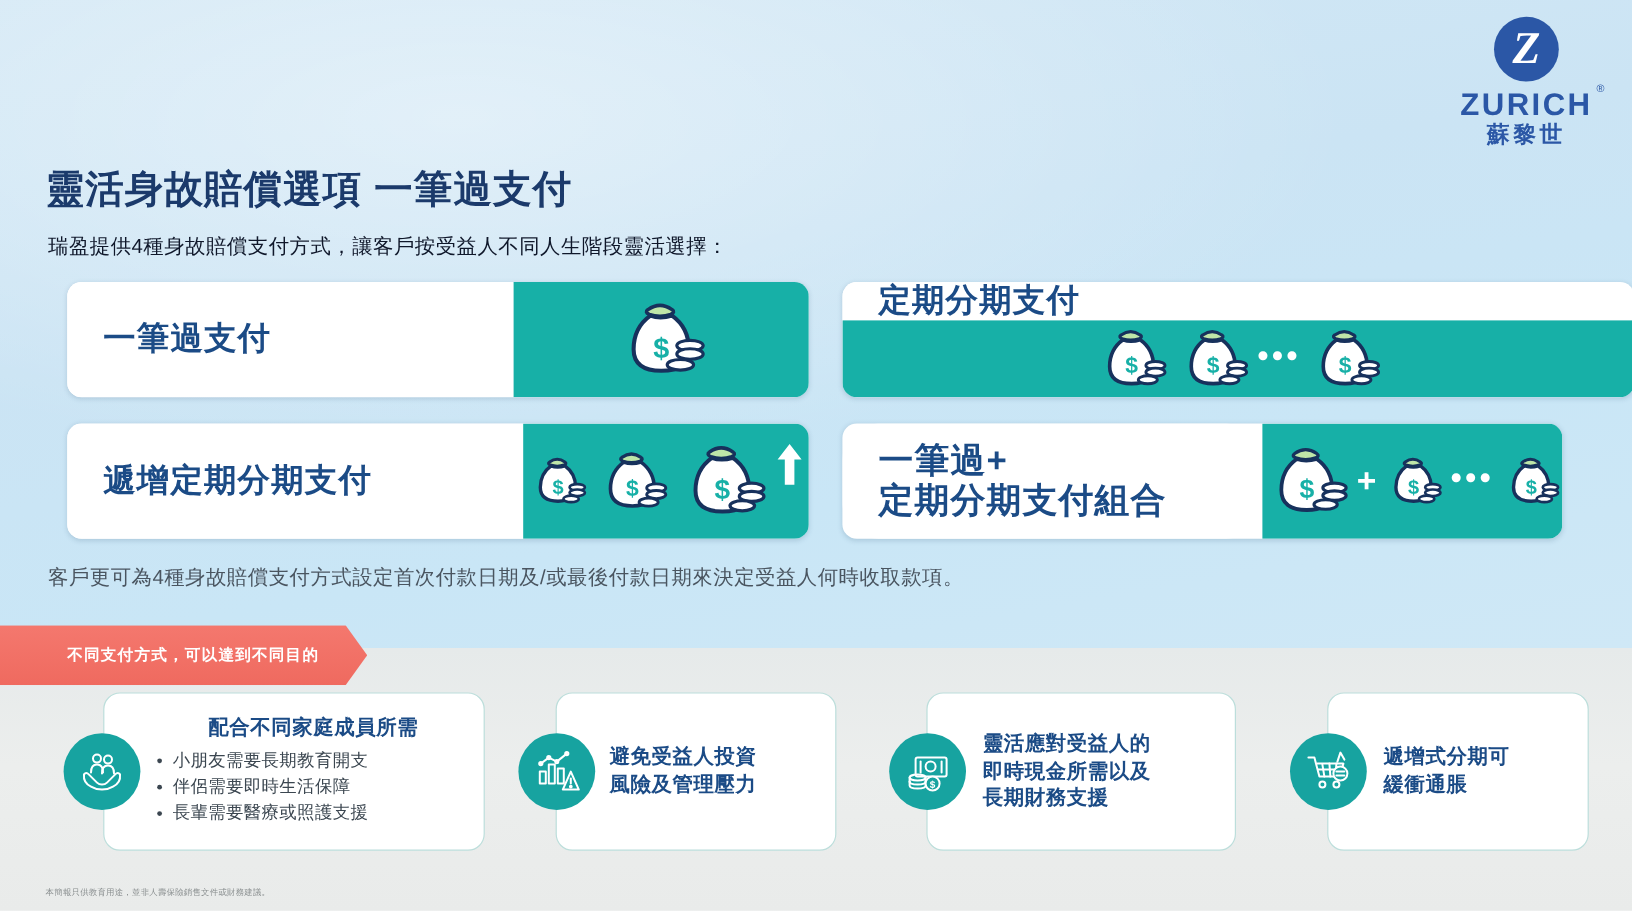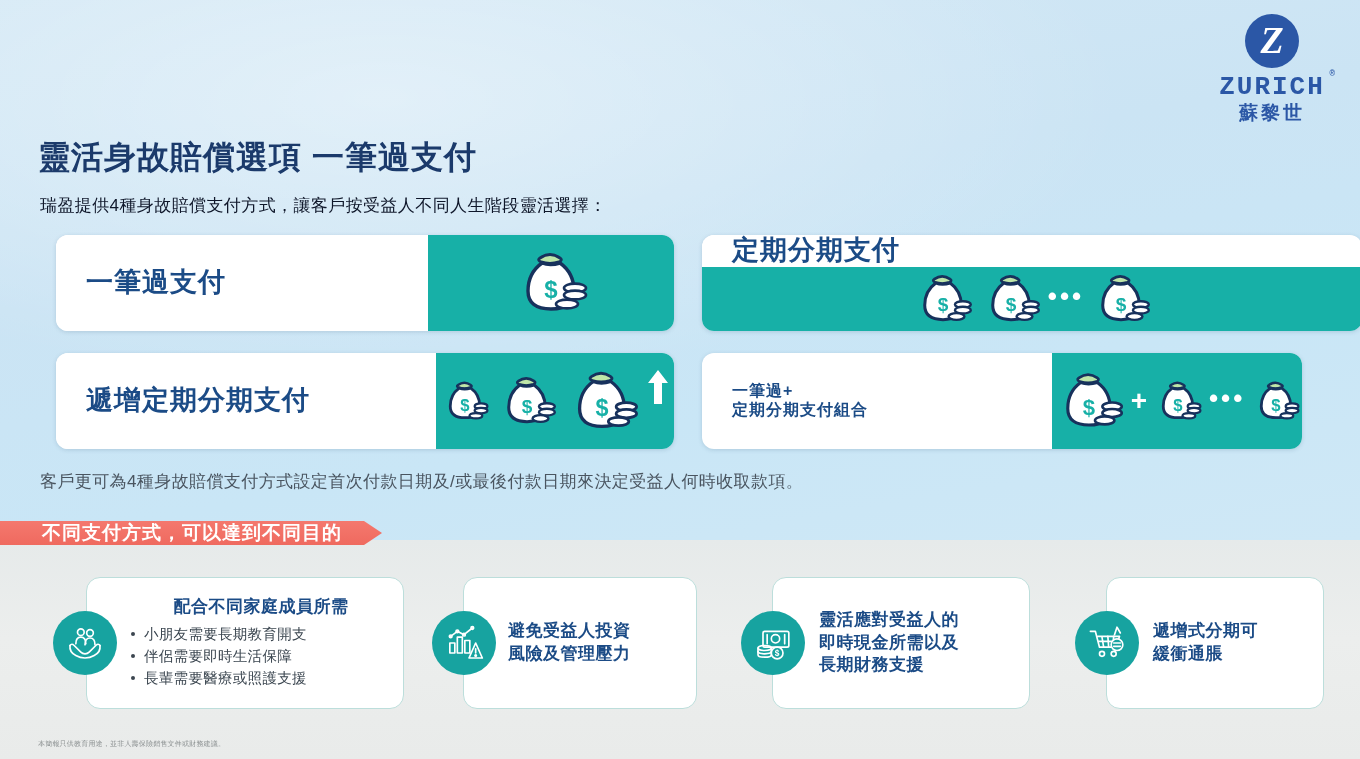--- a/index.html
+++ b/index.html
@@ -70,21 +70,21 @@
     font-weight: bold;
     font-style: italic;
     font-family: "Liberation Serif", "DejaVu Serif", serif;
     letter-spacing: 0;
   }
   .logo-word {
     color: #2b57a6;
     font-size: 26px;
     font-weight: bold;
     letter-spacing: 2px;
-    font-family: Liberation Mono, monospace;
+    font-family: Liberation Sans, sans-serif;
     position: relative;
     display: inline-block;
   }
   .logo-word .reg {
     position: absolute;
     top: -4px; right: -10px;
     font-size: 9px;
     font-weight: normal;
     letter-spacing: 0;
   }
@@ -142,21 +142,21 @@
     align-items: center;
     padding-left: 30px;
     color: #1b4b86;
     font-size: 27px;
     font-weight: bold;
     letter-spacing: 1px;
     line-height: 1.18;
     background: #ffffff;
     box-sizing: border-box;
   }
-  .opt-label.two-line { font-size: 16px; border-radius: 30px; }
+  .opt-label.two-line { font-size: 29px; border-radius: 30px; }
   .opt-art {
     flex: 1 1 auto;
     background: #17b0a7;
     display: flex;
     align-items: center;
     justify-content: center;
     gap: 6px;
   }
   #card-lump       { left: 56px;  top: 235px; width: 618px; gap: 20px; }
   #card-lump .opt-label       { width: 352px; }
@@ -182,28 +182,28 @@
     font-size: 28px;
     font-weight: bold;
     line-height: 1;
   }
 
   
   .ribbon {
     position: absolute;
     left: 0;
     top: 521px;
-    height: 24px;
+    height: 50px;
     background: linear-gradient(180deg, #f4786e 0%, #ef6a5f 100%);
     display: flex;
     align-items: center;
-    padding-left: 42px;
+    padding-left: 56px;
     padding-right: 40px;
     color: #ffffff;
-    font-size: 19px;
+    font-size: 13px;
     font-weight: bold;
     letter-spacing: 1px;
     white-space: nowrap;
     clip-path: polygon(0 0, calc(100% - 18px) 0, 100% 50%, calc(100% - 18px) 100%, 0 100%);
   }
 
   
   .ben-card {
     position: absolute;
     top: 577px;

